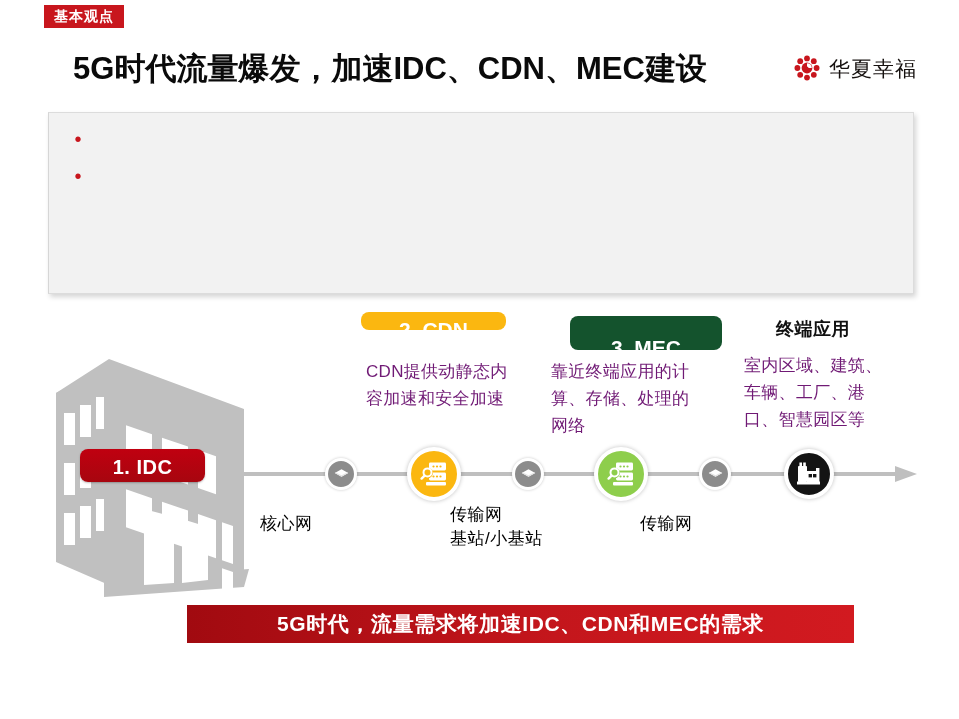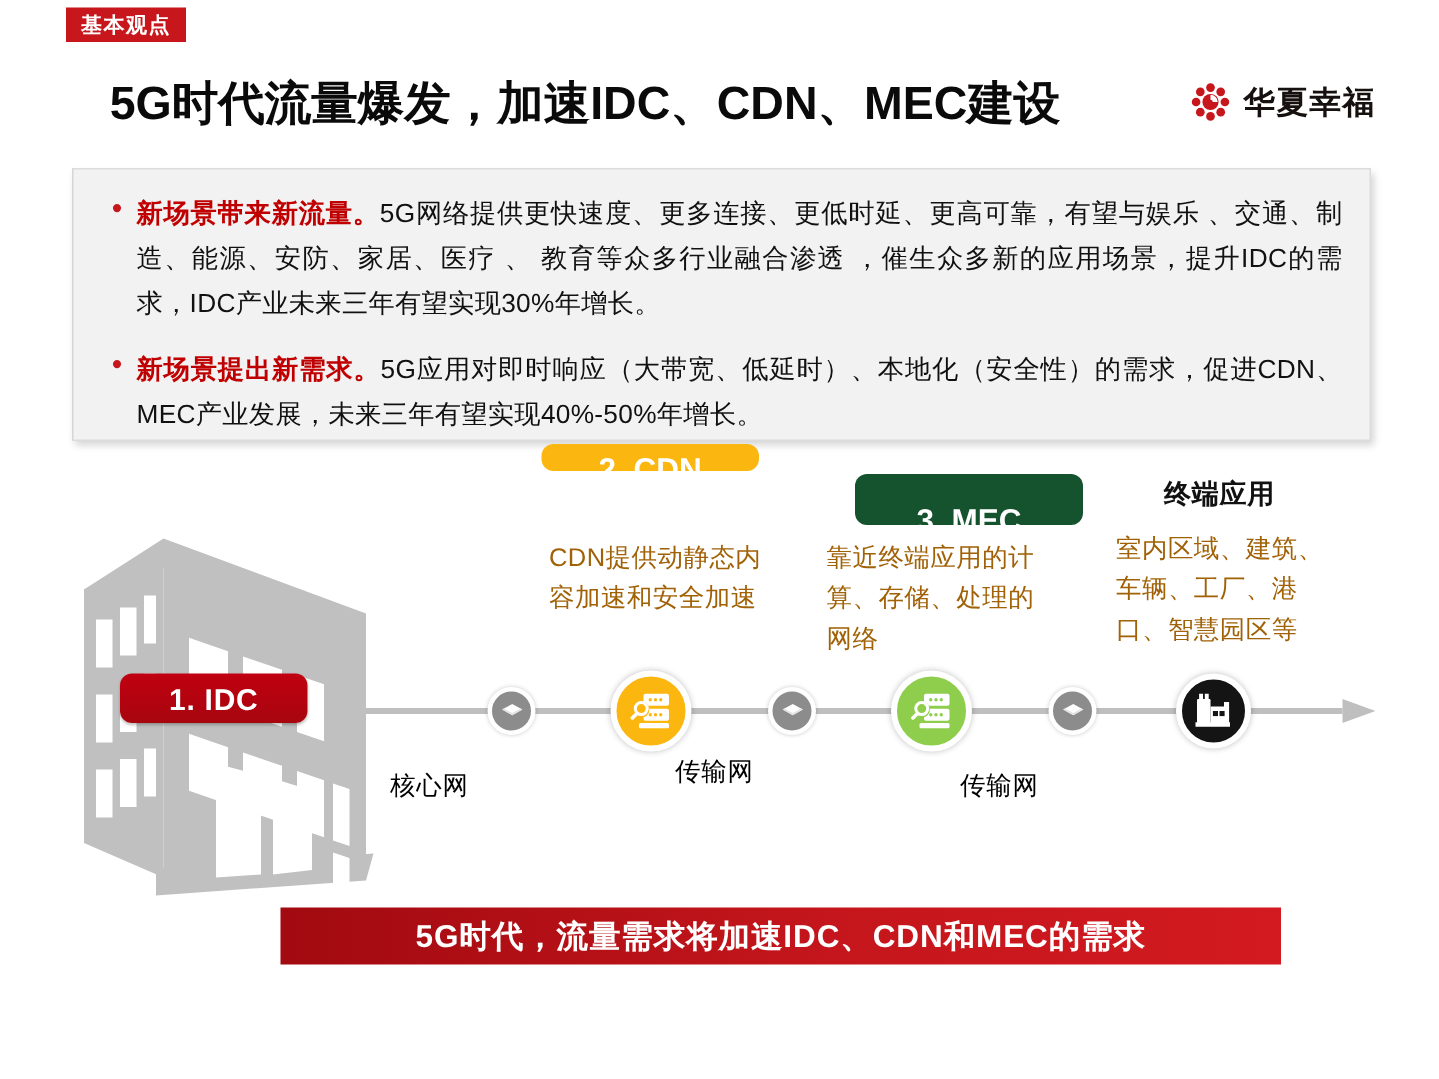--- a/index.html
+++ b/index.html
@@ -55,21 +55,21 @@
     gap: 9px;
   }
   .logo-mark {
     width: 26px;
     height: 26px;
     position: relative;
     flex: none;
   }
   .logo-text {
     font-size: 21px;
-    font-weight: bold;
+    font-weight: normal;
     color: #16110f;
     letter-spacing: 1px;
     line-height: 1;
   }
 
   
   .panel {
     position: absolute;
     left: 48px;
     top: 112px;
@@ -125,40 +125,40 @@
   .pill-idc {
     left: 80px; top: 449px;
     width: 125px; height: 33px;
     background: linear-gradient(180deg,#c00010 0%, #a7060f 100%);
     font-size: 20px;
     padding-top: 8px;
     letter-spacing: .5px;
     box-shadow: 0 1px 2px rgba(0,0,0,.25);
   }
   .pill-cdn {
-    left: 361px; top: 296px;
+    left: 361px; top: 312px;
     width: 145px; height: 18px;
     background: #fbb710;
     font-size: 21px;
     padding-top: 7px;
   }
   .pill-mec {
     left: 546px; top: 316px;
     width: 152px; height: 34px;
     background: #14532d;
     font-size: 21px;
     padding-top: 21px;
     margin-left: 24px;
   }
 
   .desc {
     position: absolute;
     font-size: 17px;
     line-height: 27px;
-    color: #a16207;
+    color: #701a75;
     letter-spacing: .3px;
   }
   .desc-cdn { left: 366px; top: 358px; width: 150px; }
   .desc-mec { left: 551px; top: 358px; width: 152px; }
 
   .term-title {
     position: absolute;
     left: 776px; top: 317px;
     width: 150px;
     font-size: 18px;
@@ -253,25 +253,23 @@
       <path d="M13 8.2 A4.8 4.8 0 0 1 17.8 13 L13 13 Z" fill="#ffffff"></path>
       <circle cx="13" cy="13" r="1.5" fill="#c8161d"></circle>
     </svg>
   </span>
   <span class="logo-text">华夏幸福</span>
 </div>
 
 <div class="panel">
   <div class="bullet-row first">
     <span class="bullet-dot">•</span>
-    <span class="bullet-text"><span class="bullet-lead">新场景带来新流量。</span><span>5G网络提供更快速度、更多连接、更低时延、更高可靠，有望与娱乐 、交通、制造、能源、安防、家居、医疗 、 教育等众多行业融合渗透 ，催生众多新的应用场景，提升IDC的需求，IDC产业未来三年有望实现30%年增长。</span></span>
   </div>
   <div class="bullet-row second">
     <span class="bullet-dot">•</span>
-    <span class="bullet-text"><span class="bullet-lead">新场景提出新需求。</span><span>5G应用对即时响应（大带宽、低延时）、本地化（安全性）的需求，促进CDN、MEC产业发展，未来三年有望实现40%-50%年增长。</span></span>
   </div>
 </div>
 
 <svg class="diagram" width="959" height="719" viewBox="0 0 959 719">
 
   <line x1="228" y1="474" x2="895" y2="474" stroke="#bfbfbf" stroke-width="4"></line>
 
   <polygon points="895,466 917,474 895,482" fill="#bfbfbf"></polygon>
 </svg>
 
@@ -402,16 +400,17 @@
     <g fill="#141414">
       <rect x="12.6" y="12" width="3.4" height="3.4"></rect>
       <rect x="17" y="12" width="3.4" height="3.4"></rect>
     </g>
   </svg>
 </div>
 
 <div class="net-label nl1">核心网</div>
 <div class="net-label nl2">
   <div>传输网</div>
+  <div>基站/小基站</div>
 </div>
 <div class="net-label nl3">传输网</div>
 
 <div class="banner">5G时代，流量需求将加速IDC、CDN和MEC的需求</div>
 
 </body></html>

